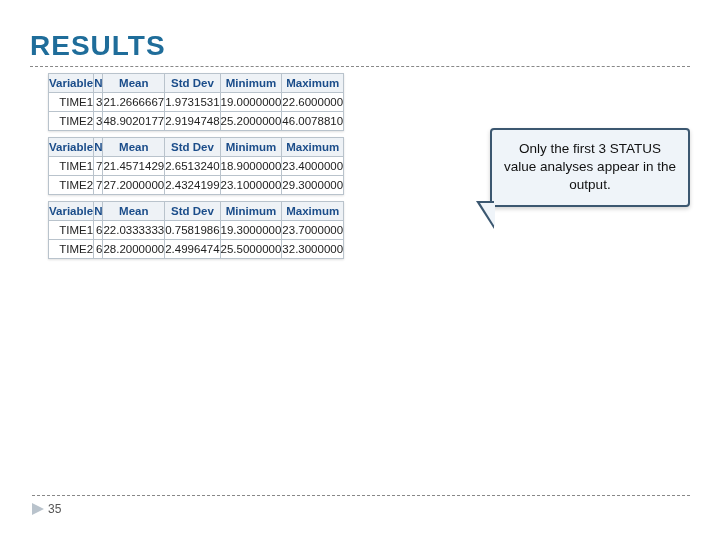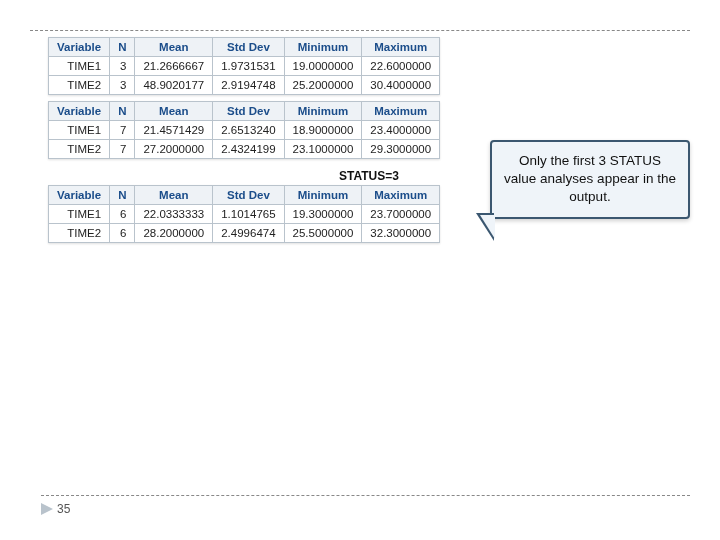--- a/index.html
+++ b/index.html
@@ -43,35 +43,35 @@
     padding: 4px 0 2px 0;
   }
   .sas-table {
     border-collapse: collapse;
     font-size: 11.5px;
     box-shadow: 0 1px 2px rgba(0,0,0,0.12);
     background: #fff;
   }
   .sas-table th, .sas-table td {
     border: 1px solid #b9c3cc;
-    padding: 3px 8px;
+    padding: 3px 0;
     white-space: nowrap;
   }
   .sas-table th {
     background: #eef2f6;
     color: #1b4d8a;
     font-weight: bold;
     text-align: center;
   }
   .sas-table td { text-align: right; color: #222; }
   .sas-table td.varname { text-align: right; }
   .callout-wrap {
     position: absolute;
     right: 30px;
-    top: 140px;
+    top: 128px;
     width: 200px;
   }
   .callout {
     background: #eff4f9;
     border: 2px solid #3b5770;
     border-radius: 4px;
     padding: 10px 10px;
     font-size: 13.5px;
     text-align: center;
     color: #111;
@@ -90,21 +90,21 @@
     content: "";
     position: absolute;
     left: -14px;
     top: -26px;
     width: 0; height: 0;
     border-top: 24px solid #eff4f9;
     border-left: 15px solid transparent;
   }
   .footer {
     position: absolute;
-    left: 41px;
+    left: 32px;
     right: 30px;
     bottom: 24px;
   }
   .hr-dashed-bot {
     border: none;
     border-top: 1.5px dashed #888;
     margin: 0 0 6px 0;
   }
   .page-row {
     display: flex;
@@ -115,20 +115,21 @@
   }
   .page-marker {
     display: inline-block;
   }
   .page-marker svg { display: block; }
 </style>
 </head>
 <body>
 
 <div class="slide">
+  <h1 class="title">RESULTS</h1>
   <hr class="hr-dashed-top">
 
   <div class="content-area">
 
     <div class="sas-block">
       <table class="sas-table">
         <thead>
           <tr>
             <th>Variable</th>
             <th>N</th>
@@ -146,21 +147,21 @@
             <td>1.9731531</td>
             <td>19.0000000</td>
             <td>22.6000000</td>
           </tr>
           <tr>
             <td class="varname">TIME2</td>
             <td>3</td>
             <td>48.9020177</td>
             <td>2.9194748</td>
             <td>25.2000000</td>
-            <td>30.4000000</td>
+            <td>46.0078810</td>
           </tr>
         </tbody>
       </table>
     </div>
 
     <div class="sas-block">
       <table class="sas-table">
         <thead>
           <tr>
             <th>Variable</th>
@@ -186,38 +187,37 @@
             <td>27.2000000</td>
             <td>2.4324199</td>
             <td>23.1000000</td>
             <td>29.3000000</td>
           </tr>
         </tbody>
       </table>
     </div>
 
     <div class="sas-block">
-      <div class="status-title">STATUS=3</div>
       <table class="sas-table">
         <thead>
           <tr>
             <th>Variable</th>
             <th>N</th>
             <th>Mean</th>
             <th>Std Dev</th>
             <th>Minimum</th>
             <th>Maximum</th>
           </tr>
         </thead>
         <tbody>
           <tr>
             <td class="varname">TIME1</td>
             <td>6</td>
             <td>22.0333333</td>
-            <td>1.1014765</td>
+            <td>0.7581986</td>
             <td>19.3000000</td>
             <td>23.7000000</td>
           </tr>
           <tr>
             <td class="varname">TIME2</td>
             <td>6</td>
             <td>28.2000000</td>
             <td>2.4996474</td>
             <td>25.5000000</td>
             <td>32.3000000</td>

